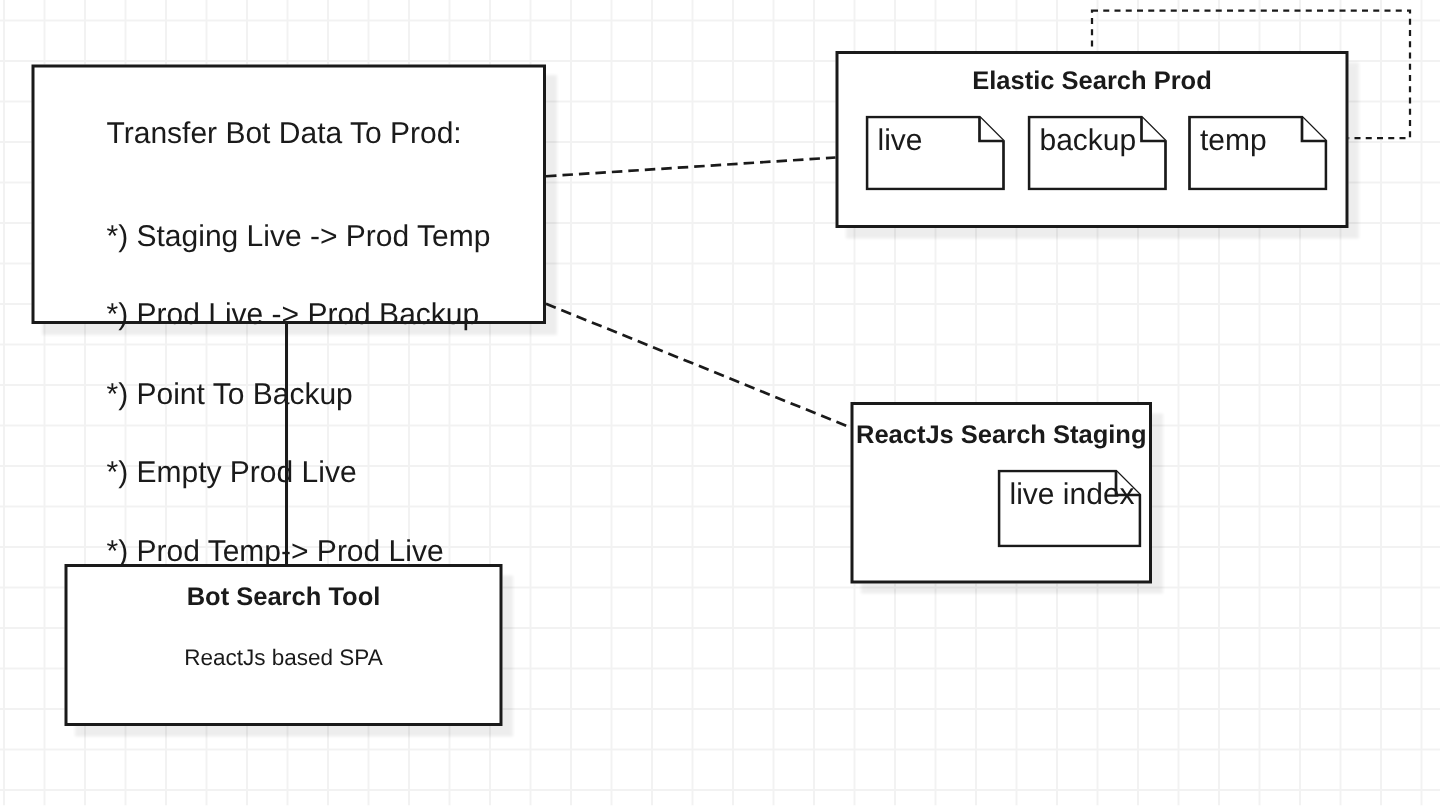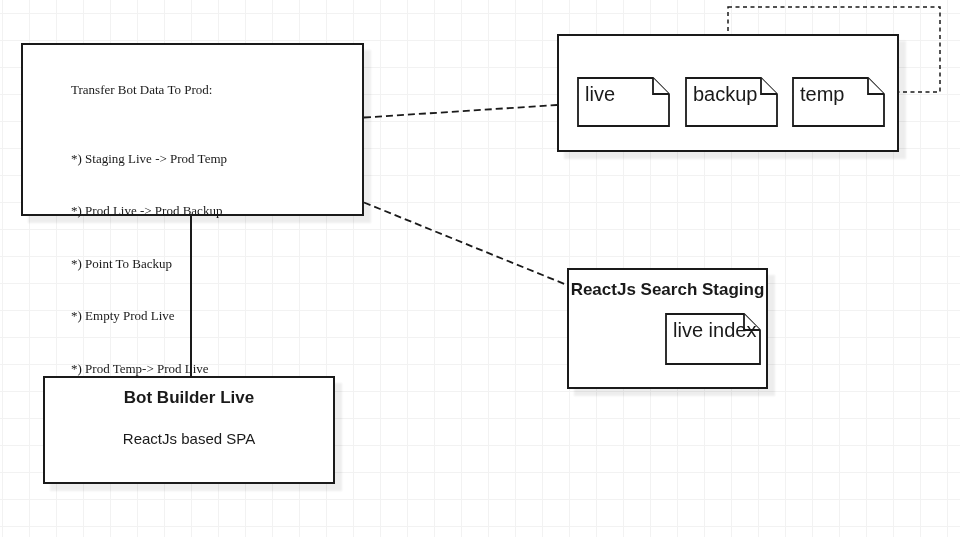--- a/index.html
+++ b/index.html
@@ -50,24 +50,23 @@
     text-align: center;
     line-height: 20px;
   }
   #backend .box-title     { margin-top: 10px; }
   #es-prod .box-title     { margin-top: 8px;  }
   #es-staging .box-title  { margin-top: 10px; }
   #bot-builder .box-title { margin-top: 10px; }
 
   .backend-body {
     margin: 1px 0 0 48px;
-    font-size: 13px;
+    font-size: 20px;
     line-height: 17.5px;
     white-space: pre;
-    font-family: Liberation Serif, serif;
   }
   .backend-body .subtitle { margin-bottom: 16px; }
 
   .center-body {
     margin-top: 22px;
     font-size: 15px;
     text-align: center;
   }
 
   .doc {
@@ -97,20 +96,21 @@
       <div class="subtitle">Transfer Bot Data To Prod:</div>
       <div class="step">*) Staging Live -&gt; Prod Temp</div>
       <div class="step">*) Prod Live -&gt; Prod Backup</div>
       <div class="step">*) Point To Backup</div>
       <div class="step">*) Empty Prod Live</div>
       <div class="step">*) Prod Temp-&gt; Prod Live</div>
     </div>
   </div>
 
   <div class="box" id="es-prod">
+    <div class="box-title">Elastic Search Prod</div>
 
     <div class="doc" style="left:18px; top:41px; width:93px; height:50px;">
       <svg width="93" height="50" viewBox="0 0 93 50">
         <path d="M1,1 H76 L92,17 V49 H1 Z" fill="#ffffff" stroke="#1a1a1a" stroke-width="1.8"></path>
         <path d="M76,1 V17 H92" fill="#ffffff" stroke="#1a1a1a" stroke-width="1.8"></path>
       </svg>
       <span class="doc-label">live</span>
     </div>
 
     <div class="doc" style="left:126px; top:41px; width:91px; height:50px;">
@@ -136,21 +136,21 @@
     <div class="doc" style="left:52px; top:43px; width:96px; height:52px;margin-left:44px;">
       <svg width="96" height="52" viewBox="0 0 96 52">
         <path d="M1,1 H79 L95,17 V51 H1 Z" fill="#ffffff" stroke="#1a1a1a" stroke-width="1.8"></path>
         <path d="M79,1 V17 H95" fill="#ffffff" stroke="#1a1a1a" stroke-width="1.8"></path>
       </svg>
       <span class="doc-label">live index</span>
     </div>
   </div>
 
   <div class="box" id="bot-builder">
-    <div class="box-title">Bot Builder Live</div>
+    <div class="box-title">Bot Search Tool</div>
     <div class="center-body">ReactJs based SPA</div>
   </div>
 
   <svg class="layer over">
     <line x1="364" y1="117.5" x2="557" y2="105" stroke="#1a1a1a" stroke-width="1.8" stroke-dasharray="7 4"></line>
     <line x1="364" y1="202.5" x2="567" y2="285" stroke="#1a1a1a" stroke-width="1.8" stroke-dasharray="7 4"></line>
     <line x1="191" y1="214" x2="191" y2="377" stroke="#1a1a1a" stroke-width="2"></line>
   </svg>
 
 </div>

